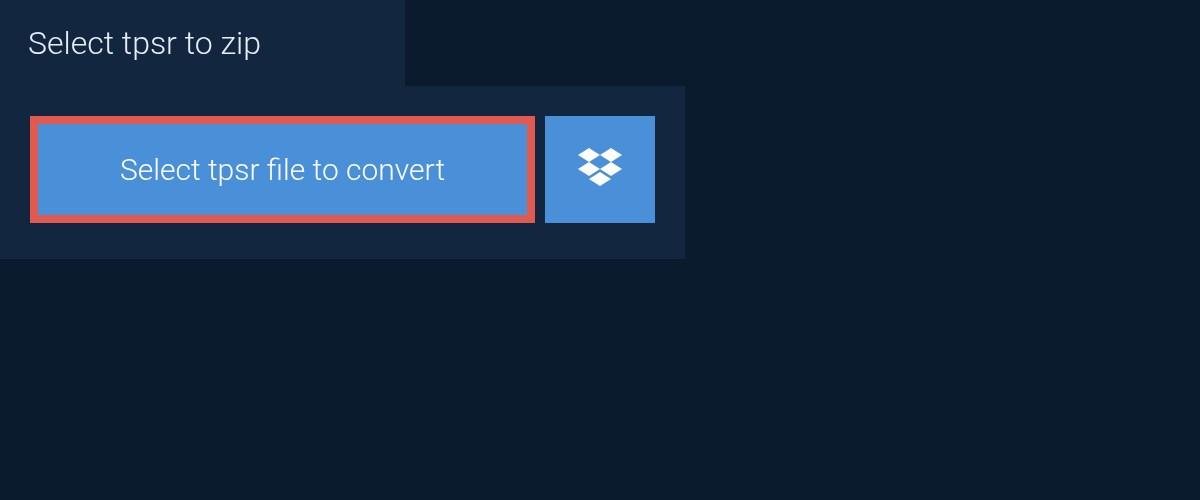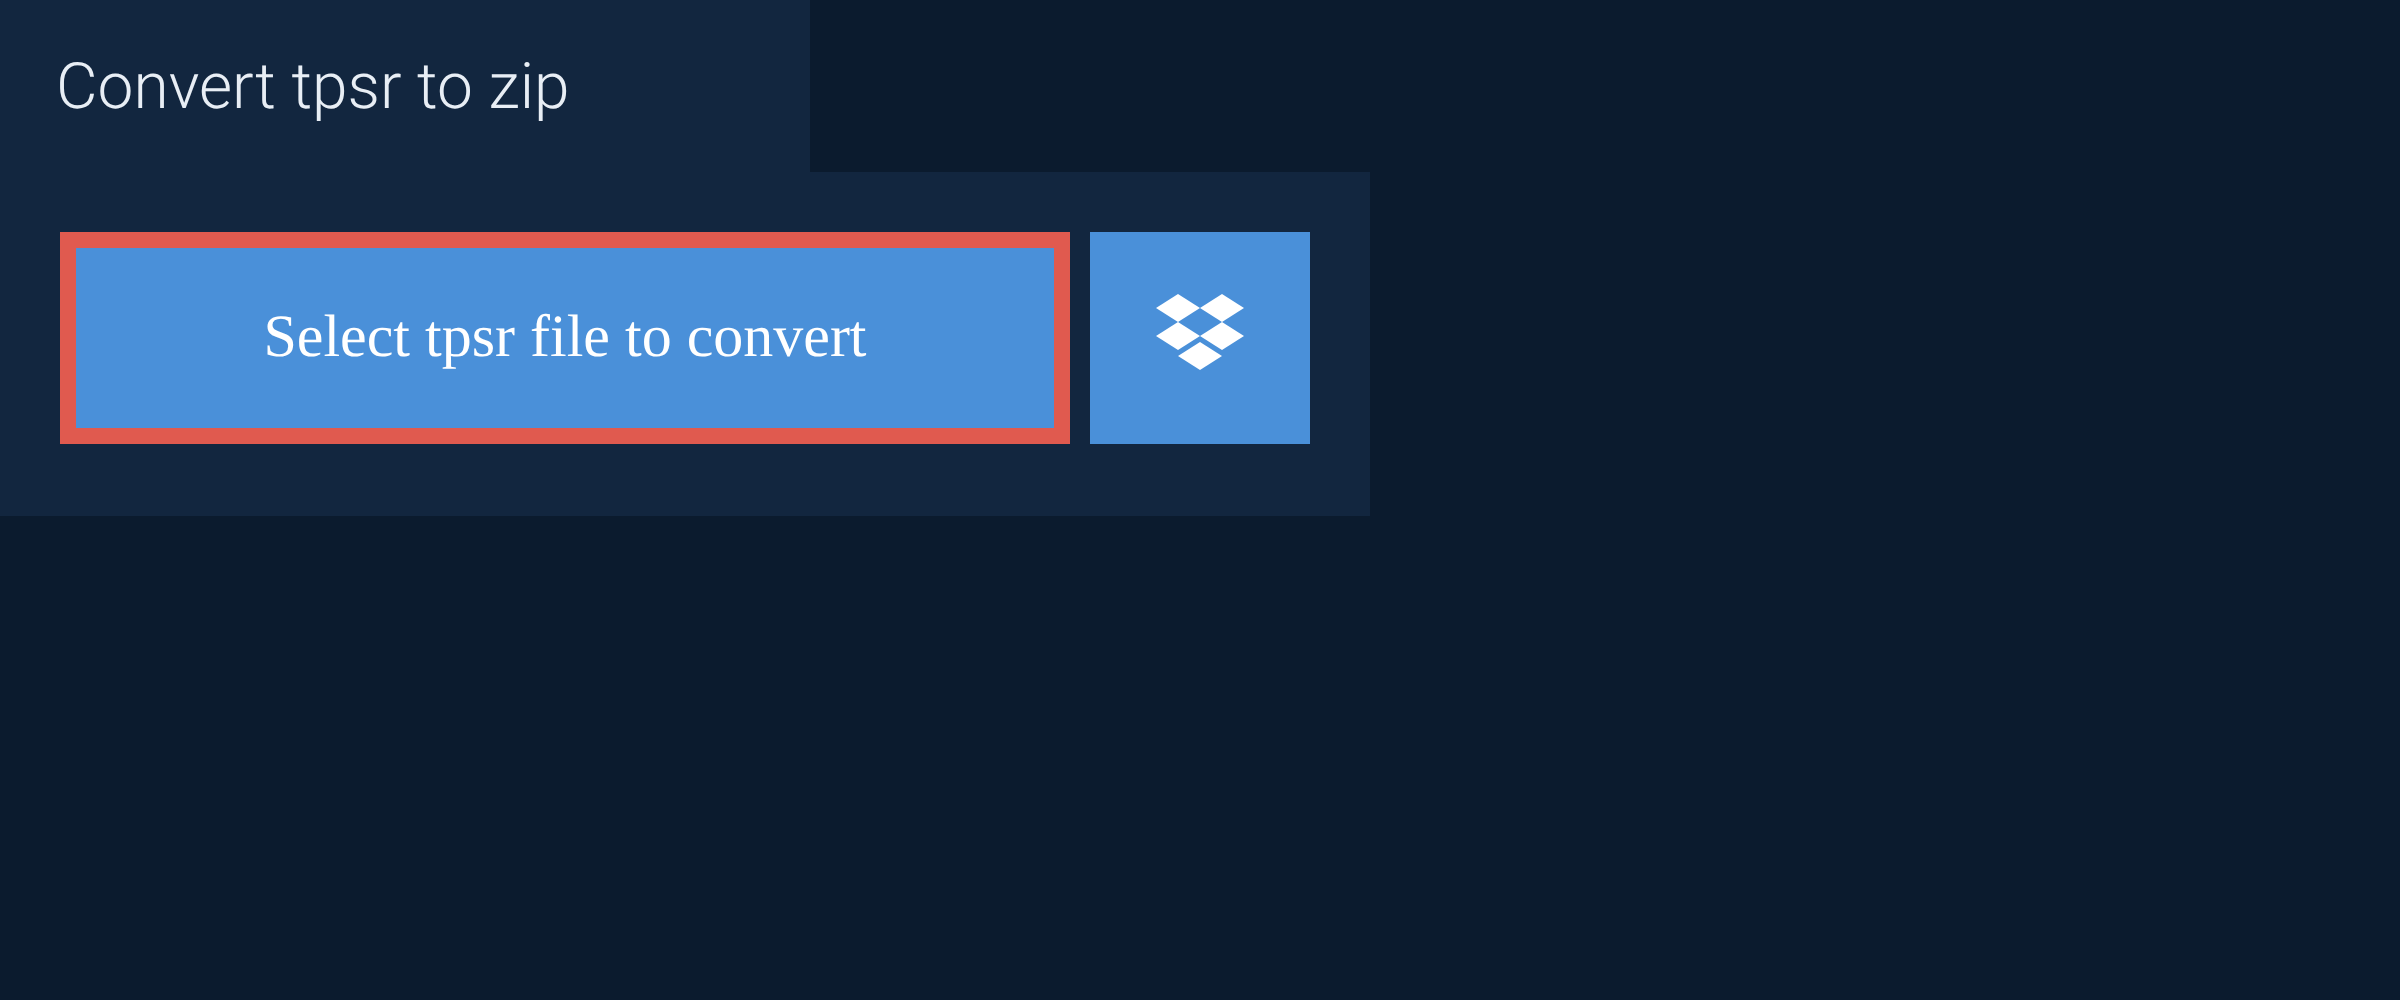--- a/index.html
+++ b/index.html
@@ -34,42 +34,41 @@
       border: 8px solid #e05a4f;
       color: #ffffff;
       font-size: 30px;
       font-weight: 300;
       display: flex;
       align-items: center;
       justify-content: center;
       padding: 28px 42px;
       cursor: pointer;
       flex: 1;
-      font-family: Liberation Serif, serif;
     }
     .dropbox-button {
       background: #4a90d9;
       width: 110px;
       display: flex;
       align-items: center;
       justify-content: center;
       cursor: pointer;
     }
     .dropbox-icon {
       width: 44px;
       height: 40px;
     }
   </style>
 </head>
 <body>
 
 
 
 <div class="tab-header">
-  <div class="tab-title">Convert tpsr to zip</div>
+  <div class="tab-title">Select tpsr to zip</div>
 </div>
 
 <div class="panel">
   <div class="select-button">
     <span>Select tpsr file to convert</span>
   </div>
   <div class="dropbox-button">
     <span>
       <svg class="dropbox-icon" viewBox="0 0 44 40" fill="#ffffff">
         <polygon points="11,0 22,7 11,14 0,7"></polygon>

